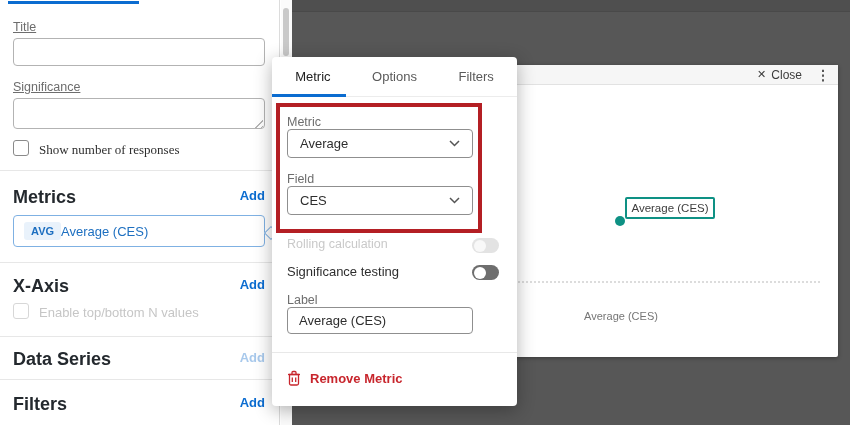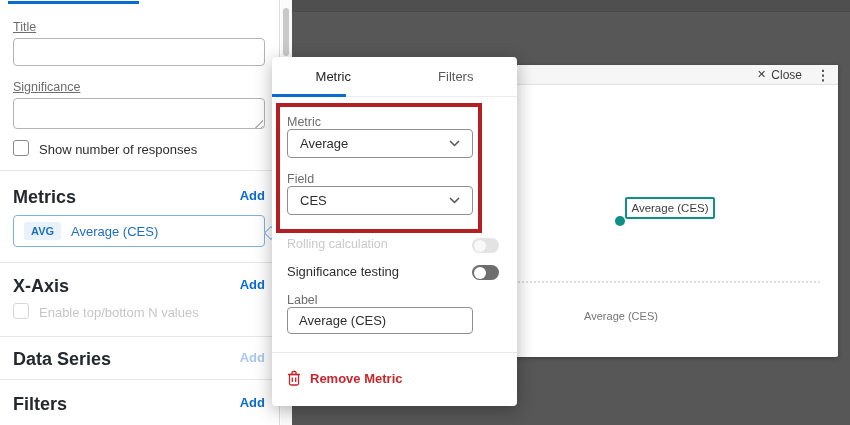--- a/index.html
+++ b/index.html
@@ -21,21 +21,21 @@
     background:repeating-linear-gradient(135deg, transparent 0 3px, #b5b5b5 3px 4px); z-index:3;
     clip-path:polygon(100% 0, 100% 100%, 0 100%); }
   .cb { position:absolute; width:16px; height:16px; border:1px solid #8a8a8a; border-radius:3px; background:#fff; }
   .cb.disabled { border-color:#d7d7d7; }
   .cb-label { position:absolute; font-size:13px; color:#2e2e2e; }
   .cb-label.disabled { color:#c6c6c6; }
   .divider { position:absolute; left:0; width:280px; height:1px; background:#e7e7e7; }
   .sec-head { position:absolute; left:13px; font-size:18px; font-weight:bold; color:#24292e; }
   .add-link { position:absolute; right:14px; font-size:13px; font-weight:600; color:#0b6cd0; cursor:pointer; }
   .add-link.disabled { color:#a8c9ec; cursor:default; }
-  .chip { position:absolute; left:13px; top:215px; width:252px; height:32px; border:1px solid #7fb1e3; border-radius:4px; background:#fff; display:flex; align-items:center; padding:0 10px; gap:10px; cursor:pointer; }
+  .chip { position:absolute; left:13px; top:215px; width:252px; height:32px; border:1px solid #7fb1e3; border-radius:4px; background:#fff; display:flex; align-items:center; padding:0 10px; gap:0; cursor:pointer; }
   .chip-badge { background:#e9f2fb; color:#1d6fc0; font-size:11px; font-weight:bold; padding:3px 7px; border-radius:3px; }
   .chip-label { color:#1d6fc0; font-size:13px; }
 
   
   .scroll-strip { position:absolute; left:281px; top:0; width:11px; height:425px; background:#fbfbfb; z-index:2; }
   .scroll-thumb { position:absolute; left:2px; top:8px; width:6px; height:48px; background:#c9c9c9; border-radius:3px; }
 
   
   .notch { position:absolute; left:266px; top:228px; width:10px; height:10px; background:#fff; border:1px solid #7fb1e3; transform:rotate(45deg); z-index:3; }
 
@@ -97,21 +97,21 @@
     <div class="tab-indicator"></div>
 
     <div class="f-label" style="top:20px;">Title</div>
     <input class="t-input" style="top: 38px; height: 28px;" value="">
 
     <div class="f-label" style="top:80px;">Significance</div>
     <textarea class="t-input t-area" style="top: 98px; height: 31px;"></textarea>
     <div class="resize-grip"></div>
 
     <span class="cb" style="left:13px; top:140px;"></span>
-    <span class="cb-label" style="left:39px; top:142px;">Show number of responses</span>
+    <span class="cb-label" style="left:39px; top:142px;font-family:Liberation Serif, serif;">Show number of responses</span>
 
     <div class="divider" style="top:170px;"></div>
 
     <div class="sec-head" style="top:187px;">Metrics</div>
     <div class="add-link" style="top:188px;">Add</div>
 
     <div class="chip">
       <span class="chip-badge">AVG</span>
       <span class="chip-label">Average (CES)</span>
     </div>
@@ -137,20 +137,21 @@
 
   <div class="scroll-strip">
     <div class="scroll-thumb"></div>
   </div>
 
   <div class="notch"></div>
 
   <div class="popup">
     <div class="tabbar">
       <div class="tab active">Metric</div>
+      <div class="tab">Options</div>
       <div class="tab">Filters</div>
     </div>
     <div class="tab-underline"></div>
 
     <div class="annotation"></div>
 
     <div class="p-label" style="top:58px;">Metric</div>
     <div class="select" style="top:72px;">
       <span>Average</span>
       <span class="chev">

